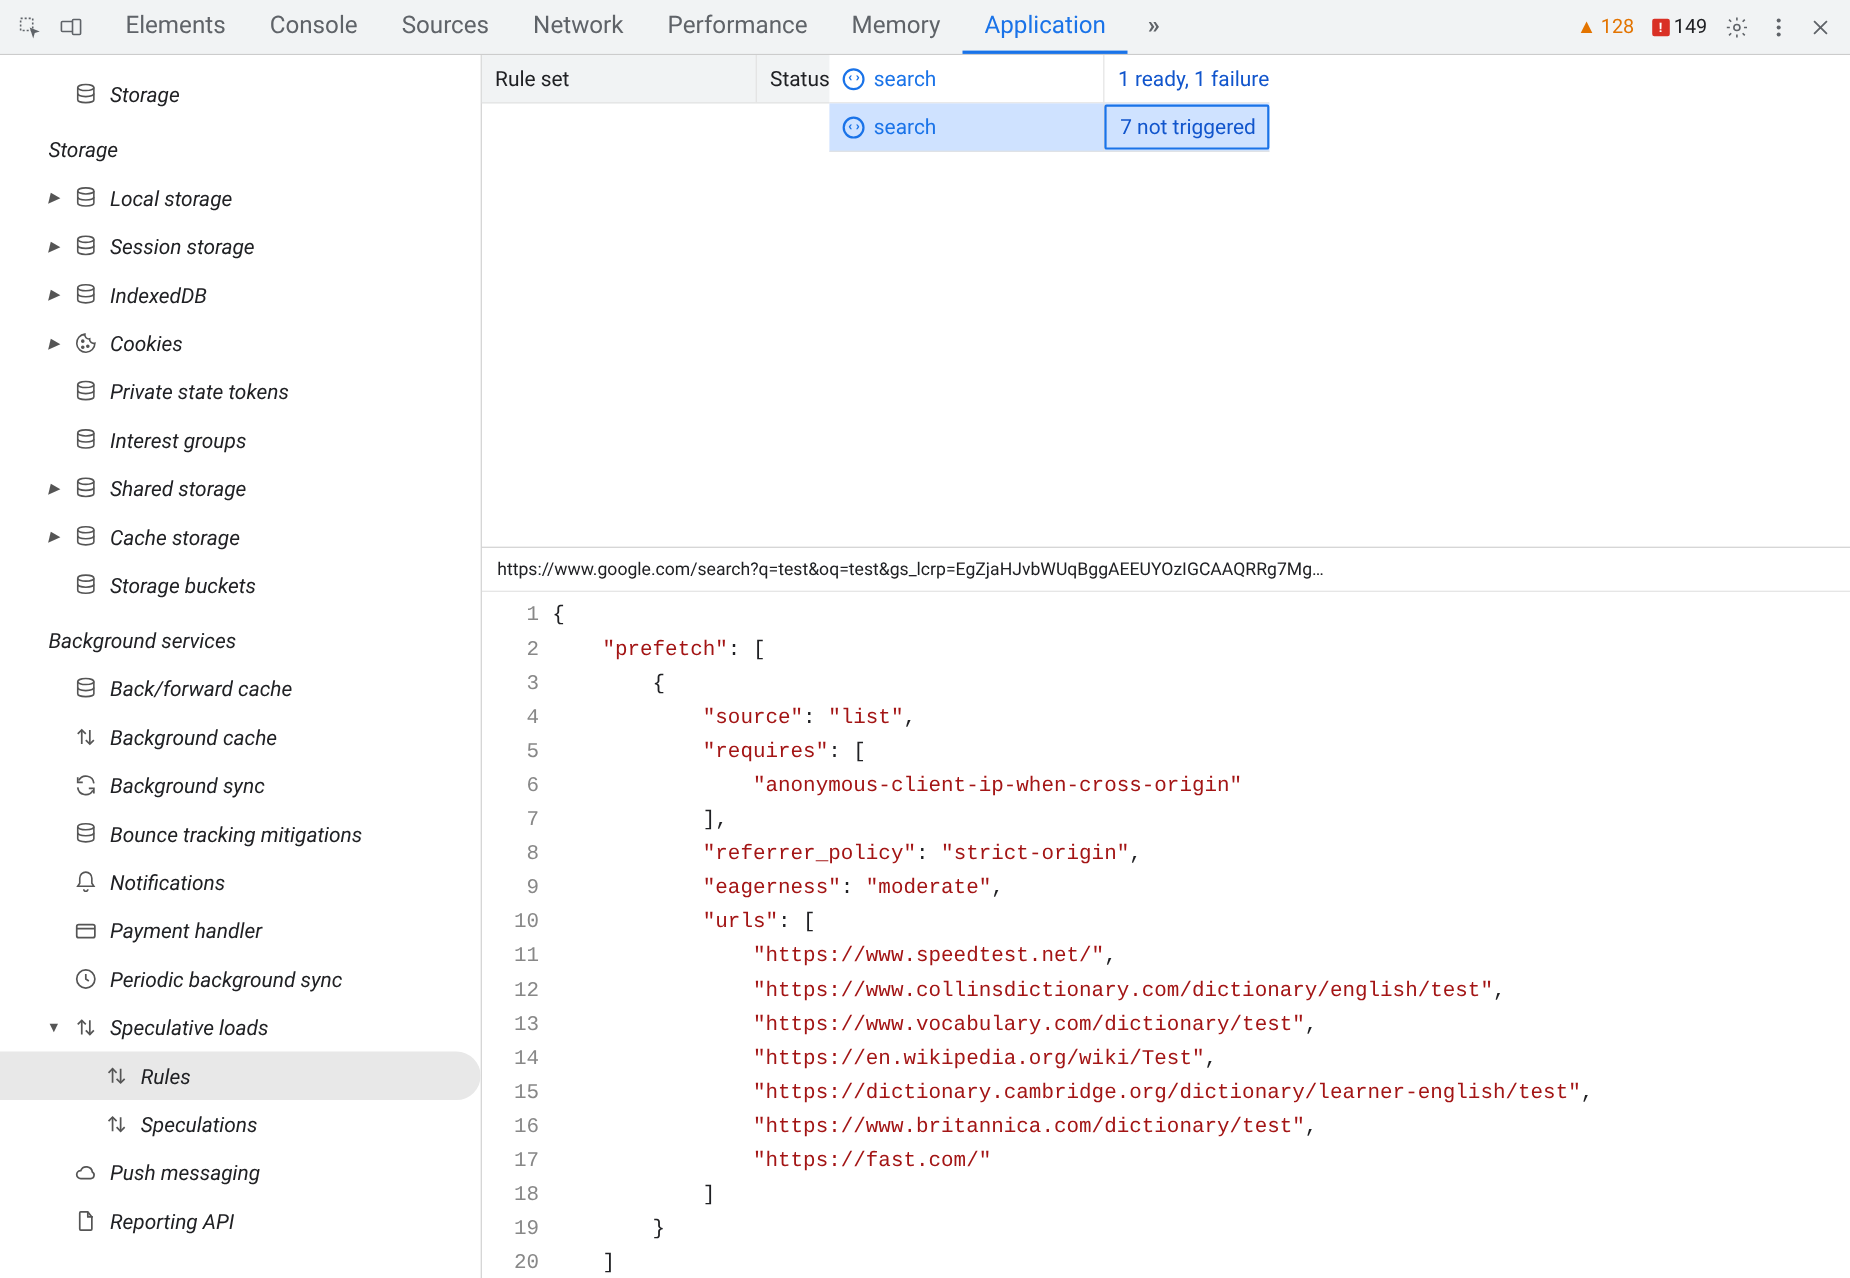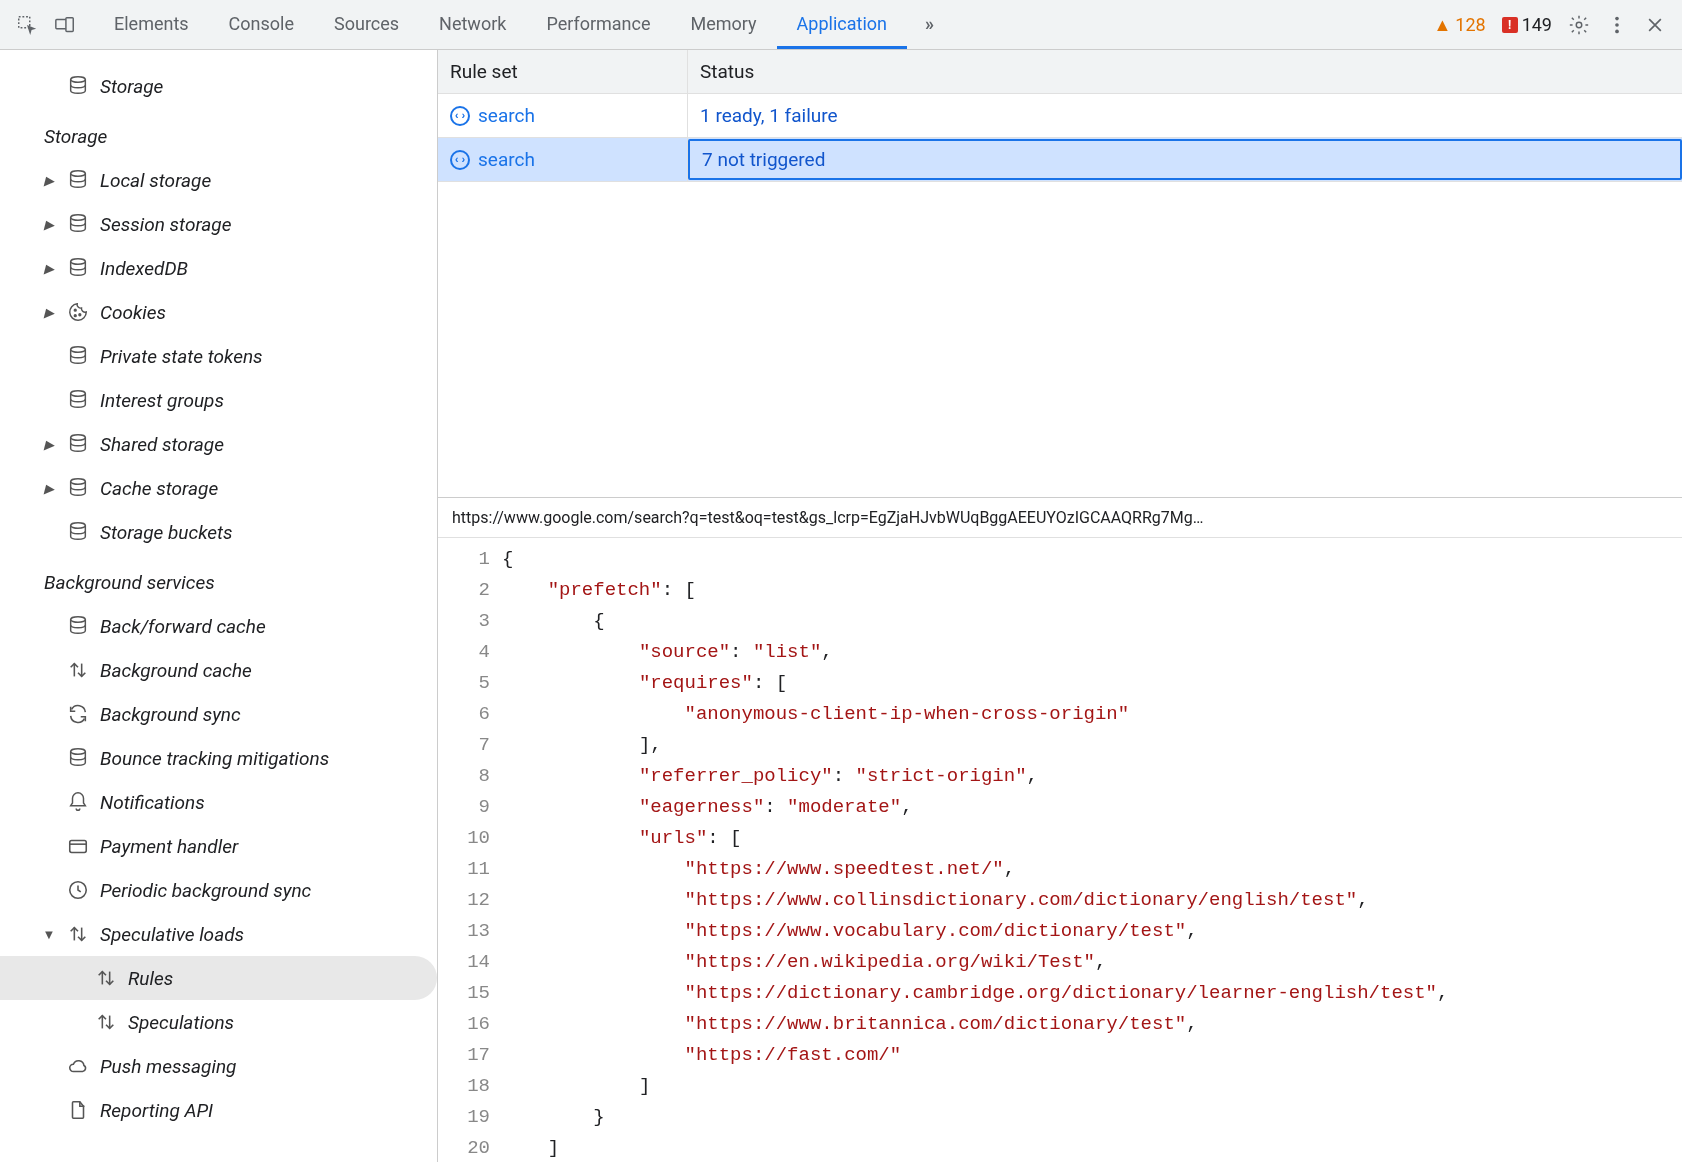--- a/index.html
+++ b/index.html
@@ -45,21 +45,21 @@
     border-radius:4px;
   }
   .tabs-host{
     display:flex;align-items:stretch;height:100%;
     margin-left:8px;
     gap:0;
   }
   .tab{
     display:flex;align-items:center;
     padding:0 20px;
-    font-size:18px;
+    font-size:22px;
     color:var(--muted);
     border-bottom:3px solid transparent;
     cursor:pointer;
     white-space:nowrap;
   }
   .tab.active{color:var(--blue);border-bottom-color:var(--blue)}
   .tab.more{color:var(--muted);padding:0 14px;font-weight:bold}
   .tb-spacer{flex:1}
   .issue-badge{
     display:flex;align-items:center;gap:4px;
@@ -108,21 +108,21 @@
   
   .right{
     flex:1;
     display:flex;flex-direction:column;
     min-width:0;
   }
 
   
   .rs-table{
     height:448px;
-    display:flex;flex-direction:column;
+    display:flex;
     border-bottom:1px solid var(--border);
   }
   .rs-head,.rs-row{
     display:flex;
     border-bottom:1px solid var(--border-light);
     height:44px;
     align-items:center;
     font-size:19px;
   }
   .rs-head{background:var(--bg-header)}

